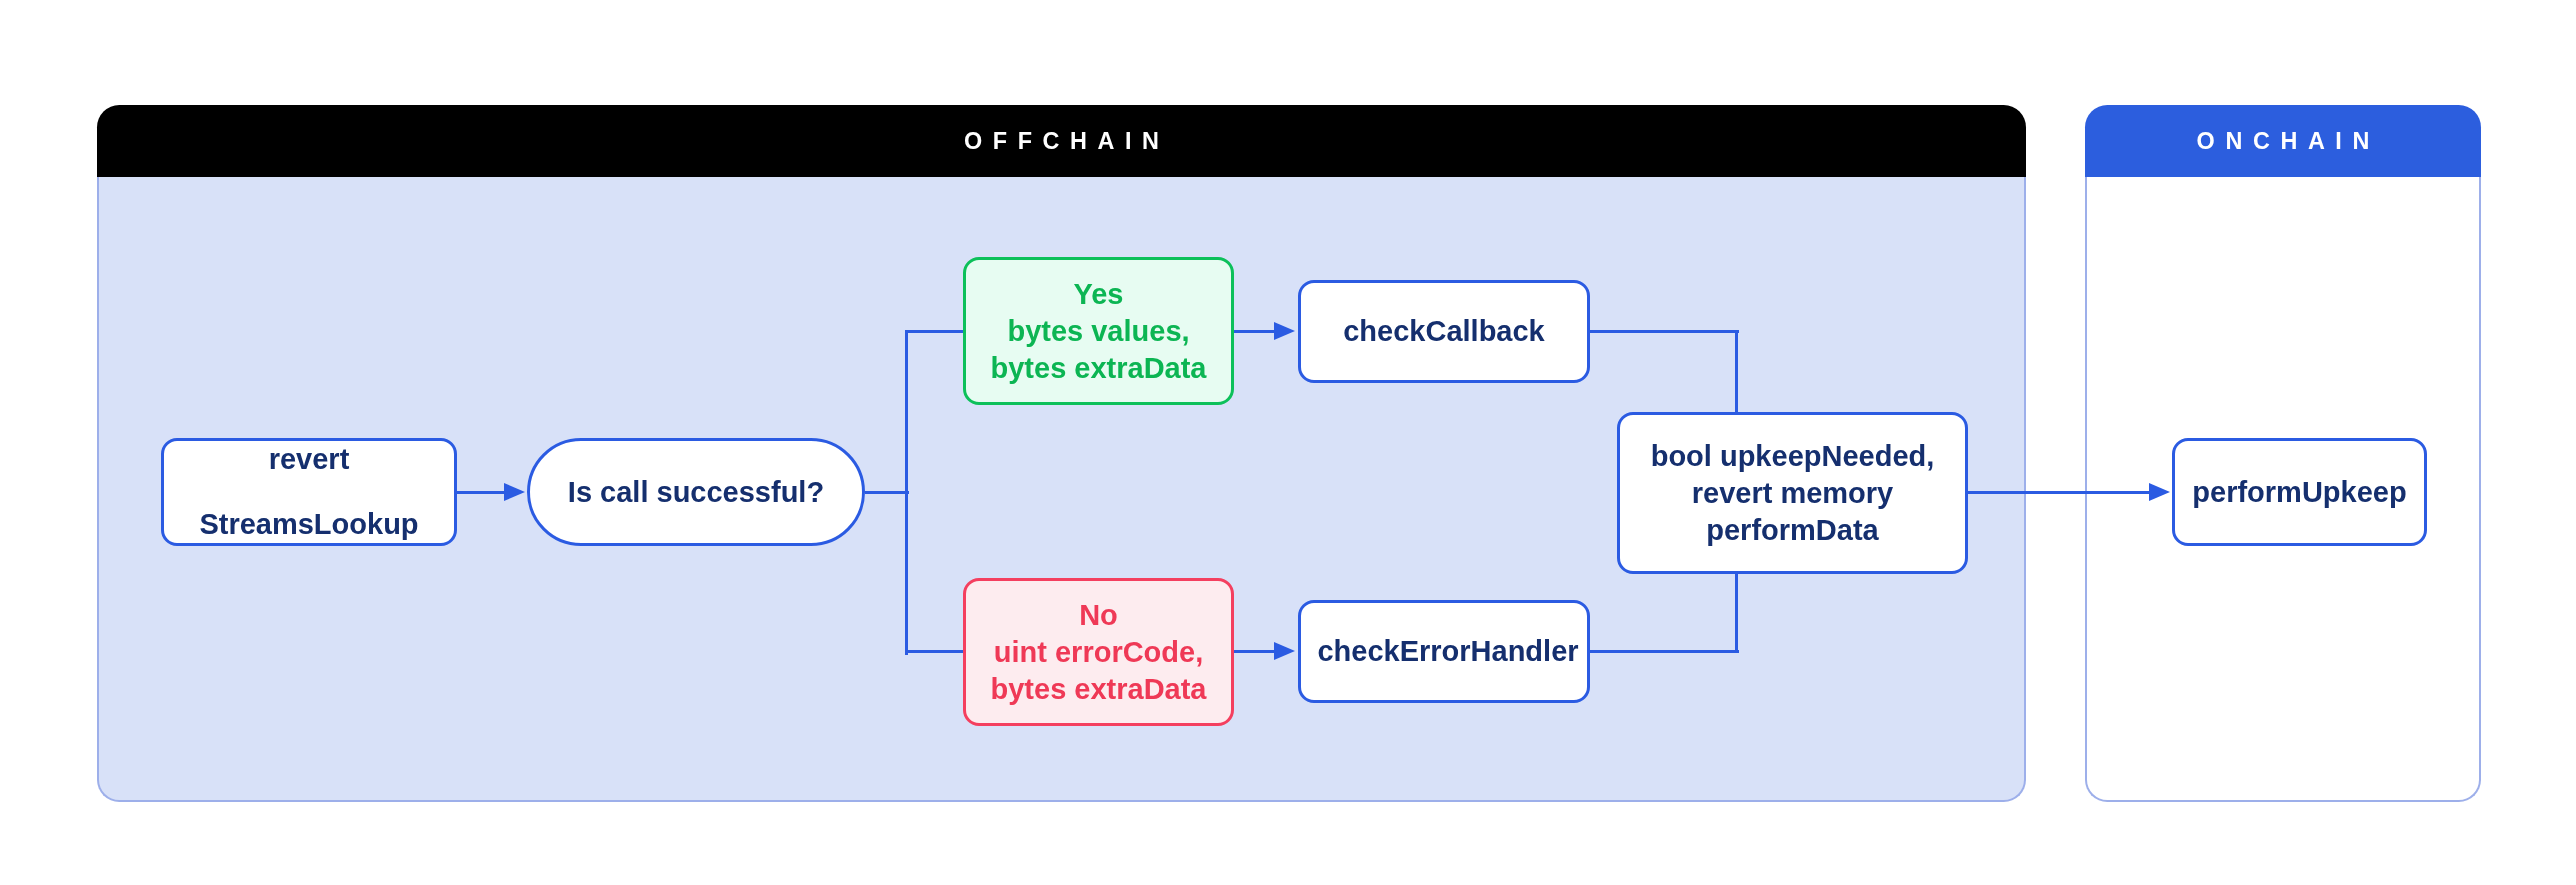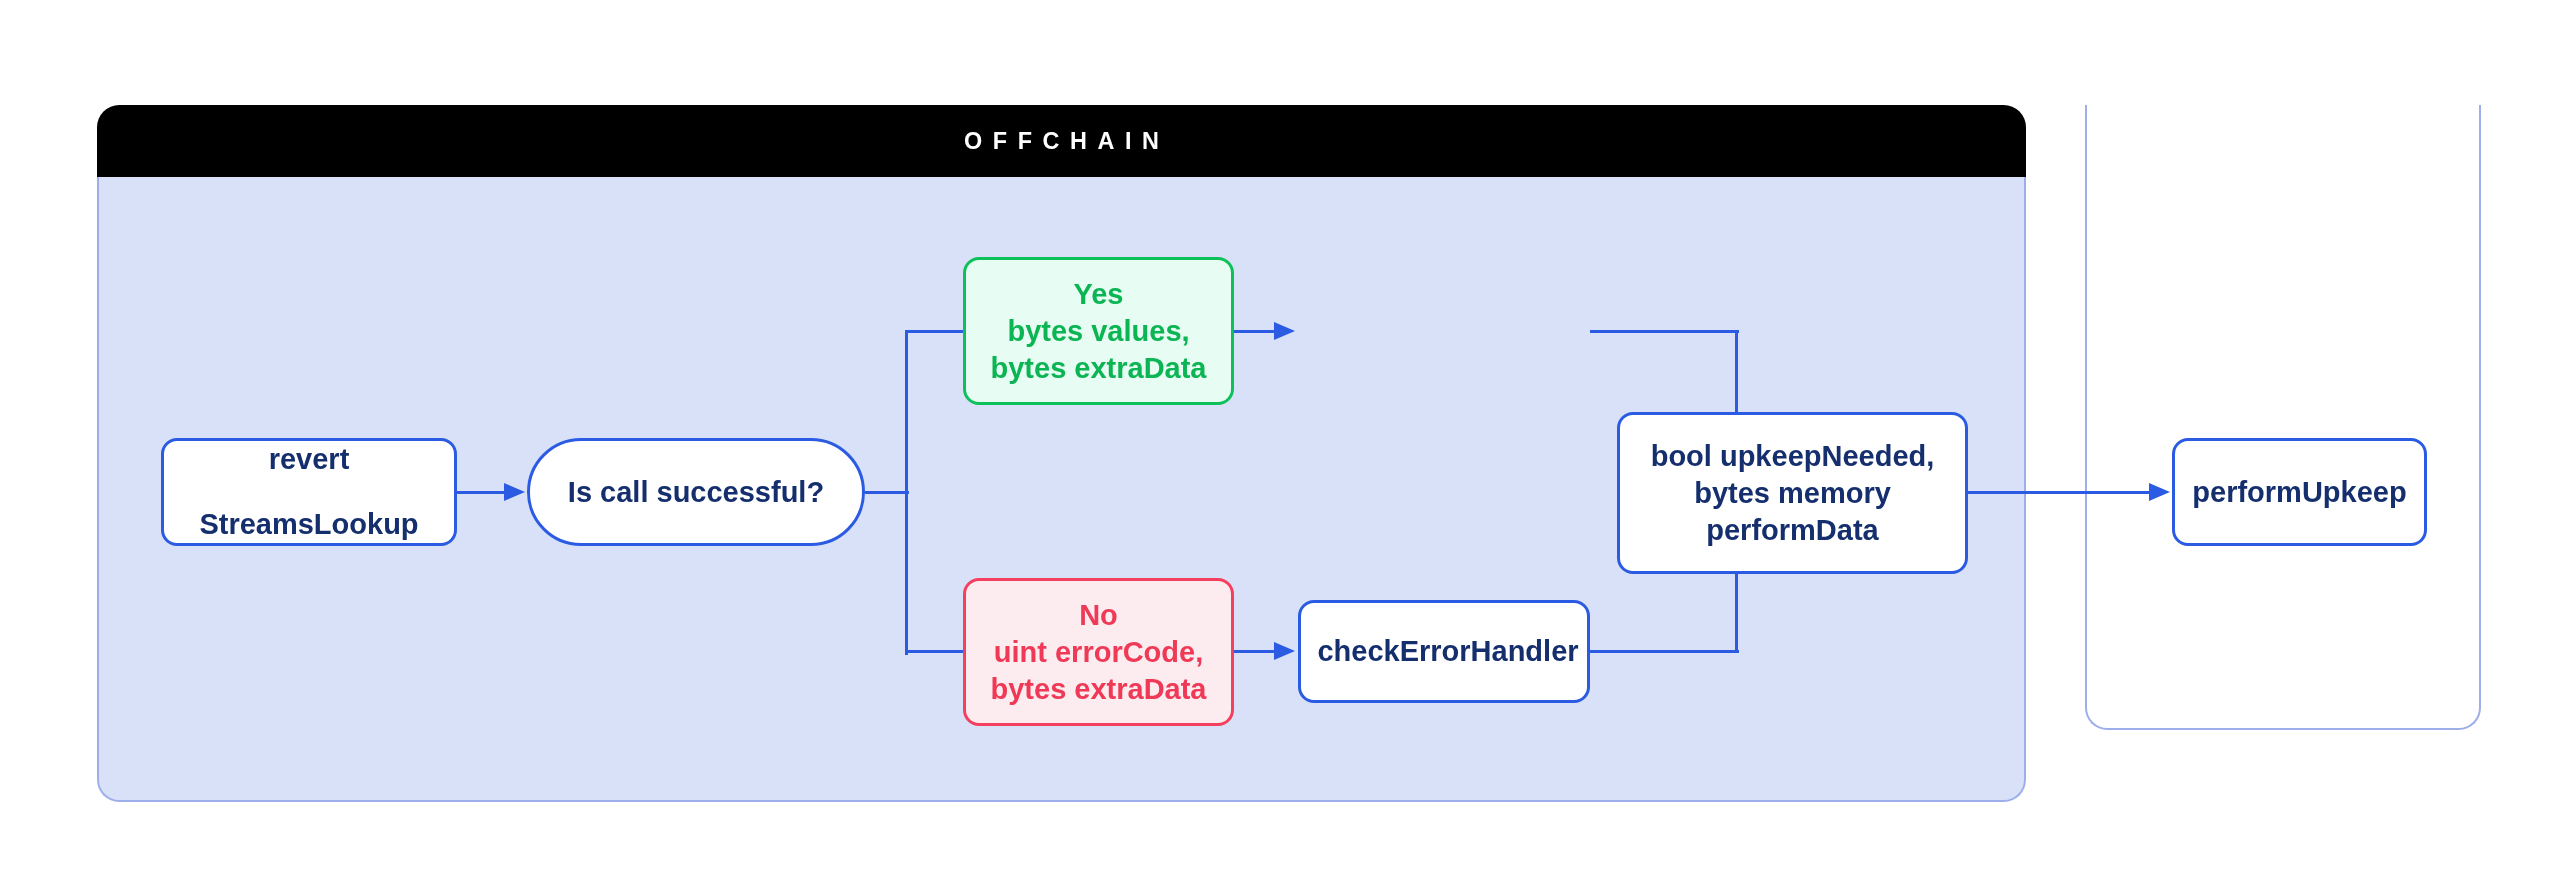--- a/index.html
+++ b/index.html
@@ -63,20 +63,23 @@
 <div class="canvas">
 
   <section class="container offchain" style="left:97px;top:93px;width:1929px;">
     <div class="hdr">
       <span>OFFCHAIN</span>
     </div>
     <div class="bdy"></div>
   </section>
 
   <section class="container onchain" style="left:2085px;top:93px;width:396px;">
+    <div class="hdr">
+      <span>ONCHAIN</span>
+    </div>
     <div class="bdy"></div>
   </section>
 
   <div class="hl" style="left:457px;top:491px;width:51px;"></div>
   <div class="ah" style="left:504px;top:483px;"></div>
 
   <div class="hl" style="left:865px;top:491px;width:44px;"></div>
   <div class="vl" style="left:905px;top:330px;height:325px;"></div>
   <div class="hl" style="left:907px;top:330px;width:56px;"></div>
   <div class="hl" style="left:907px;top:650px;width:56px;"></div>
@@ -110,28 +113,31 @@
     <span>bytes values,</span>
     <span>bytes extraData</span>
   </div>
 
   <div class="node no" style="left:963px;top:578px;width:271px;height:148px;">
     <span>No</span>
     <span>uint errorCode,</span>
     <span>bytes extraData</span>
   </div>
 
+  <div class="node" style="left:1298px;top:280px;width:292px;height:103px;">
+    <span>checkCallback</span>
+  </div>
 
   <div class="node" style="left:1298px;top:600px;width:292px;height:103px;padding-left:8px;">
     <span>checkErrorHandler</span>
   </div>
 
   <div class="node" style="left:1617px;top:412px;width:351px;height:162px;">
     <span>bool upkeepNeeded,</span>
-    <span>bytes memory</span>
+    <span>revert memory</span>
     <span>performData</span>
   </div>
 
   <div class="node" style="left:2172px;top:438px;width:255px;height:108px;">
     <span>performUpkeep</span>
   </div>
 
 </div>
 
 

